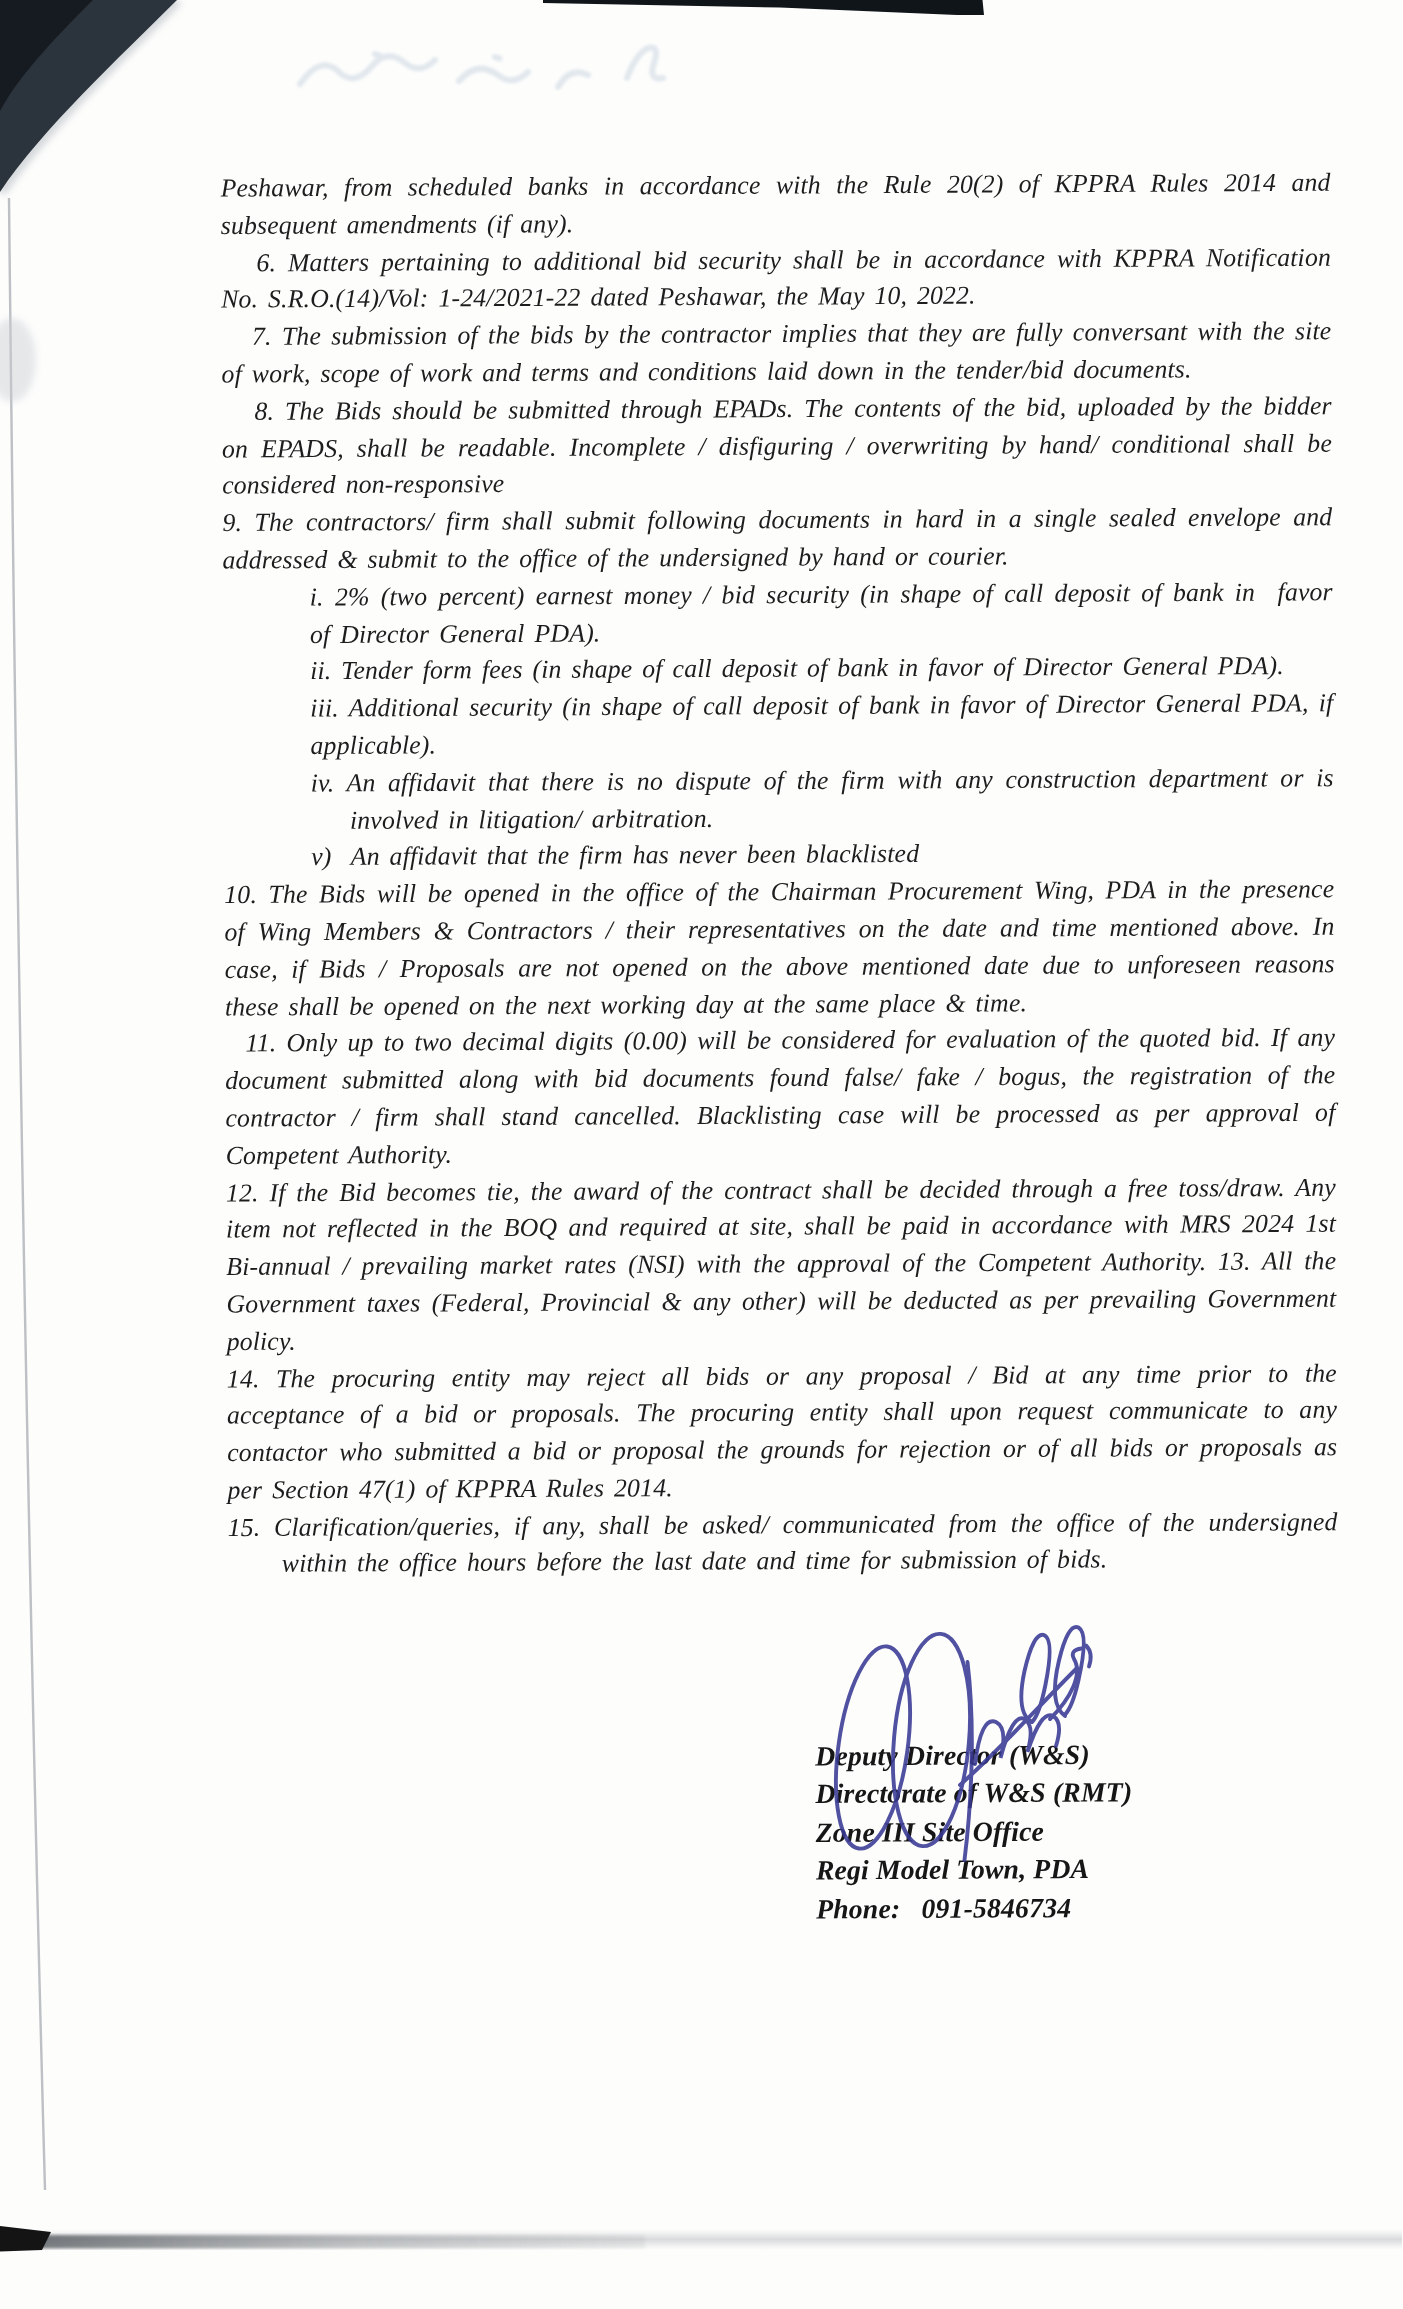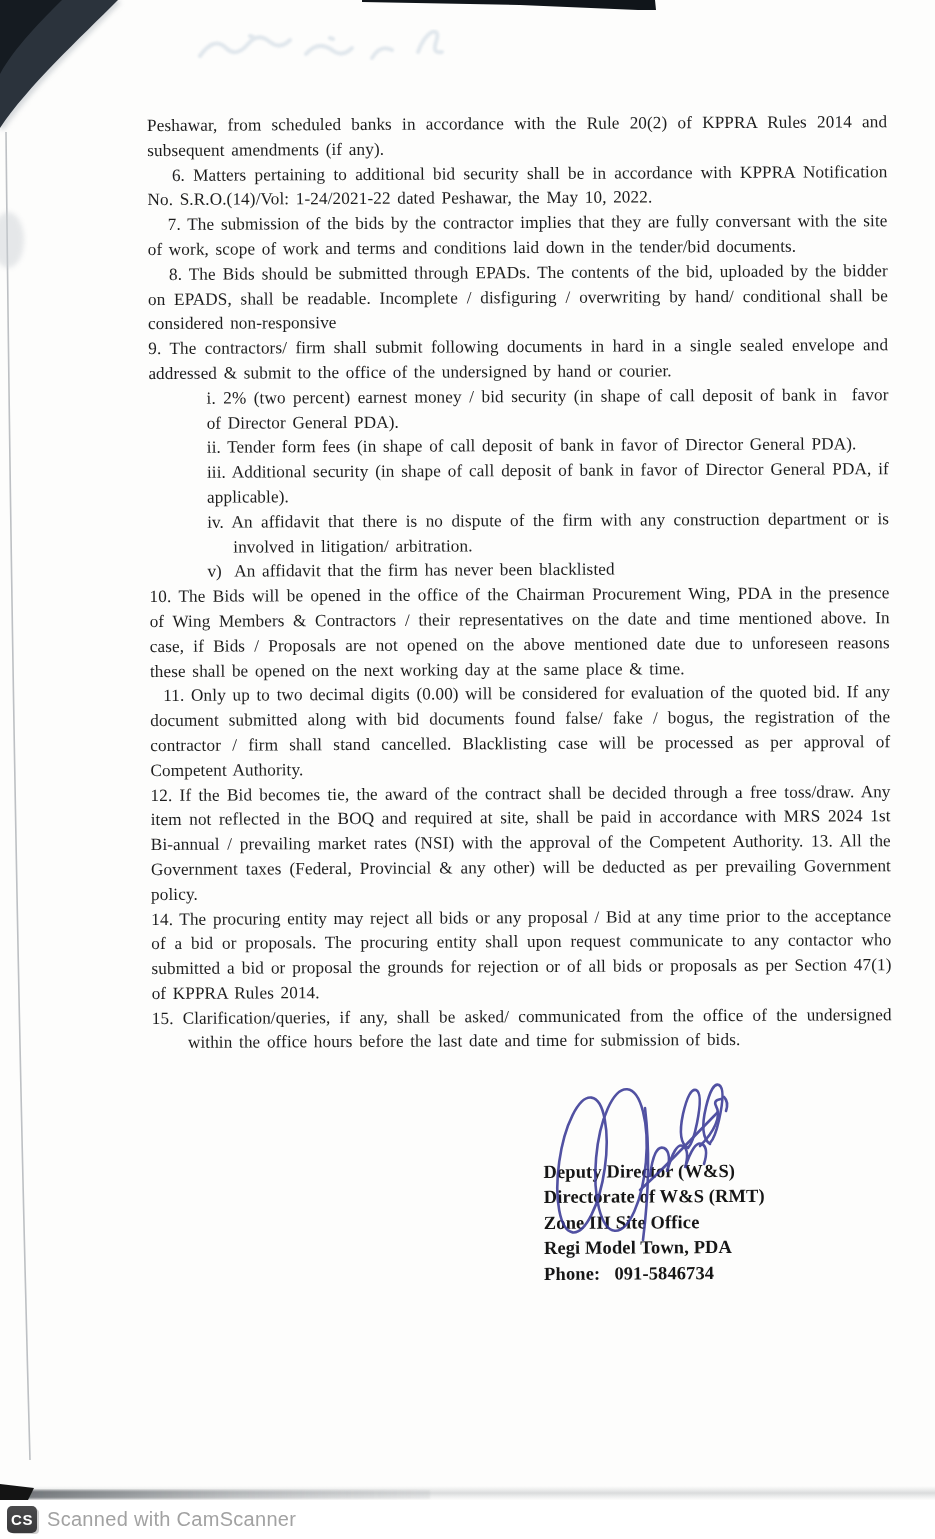--- a/index.html
+++ b/index.html
@@ -2,20 +2,21 @@
 <html><head>
 <meta charset="utf-8">
 <style>
   html,body{margin:0;padding:0;background:#ffffff;}
   .screen{
     position:relative;
     width:935px;height:1539px;
     overflow:hidden;
     background:#fdfdfc;
     font-family:"Liberation Serif", serif;
+    font-style:italic;
   }
   
   .doc{
     position:absolute;left:0;top:0;width:935px;height:1539px;
     transform:rotate(-0.3deg);
     transform-origin:150px 115px;
   }
   .doc-text{
     position:absolute;left:147px;top:114px;width:740px;
     font-size:17.2px;line-height:24.8px;color:#1d1d1d;
@@ -133,20 +134,14 @@
       <path d="M688,1148 q-11,-6 -5,-34 q6,-26 13,-24 q7,3 1,33 q-4,20 -9,25"></path>
       <path d="M710,1144 q-11,-8 -4,-37 q6,-25 13,-22 q7,4 0,35 q-4,18 -9,23"></path>
       <path d="M700,1146 C714,1132 722,1116 716,1106 q-3,-6 5,-7 m5,12 q3,-9 -2,-14"></path>
     </g>
 
     <rect x="0" y="1486" width="935" height="14" fill="url(#bandGrad)" opacity="0.55"></rect>
     <rect x="0" y="1490" width="430" height="9" fill="url(#bandFade)" filter="url(#softer)"></rect>
     <path d="M0,1484 L34,1488 L28,1500 L0,1501 Z" fill="#141414"></path>
   </svg>
 
-  <div class="footer">
-    <div class="badge">
-      <span>CS</span>
-    </div>
-    <div class="footer-text">Scanned with CamScanner</div>
-  </div>
 
 </div>
 
 </body></html>

